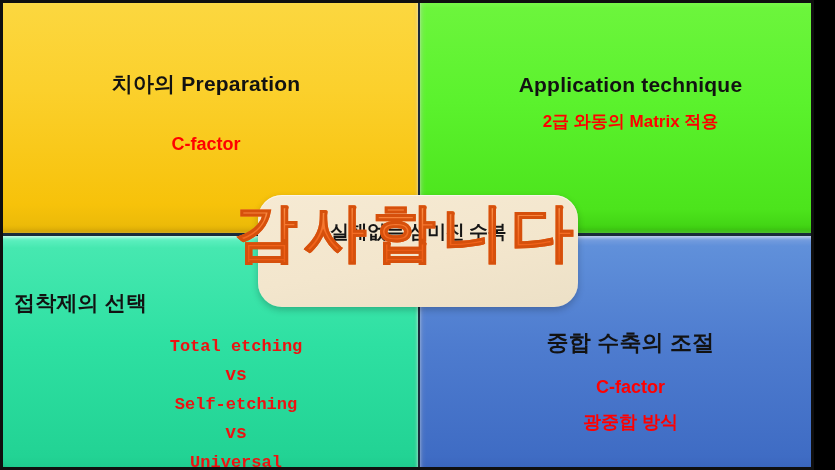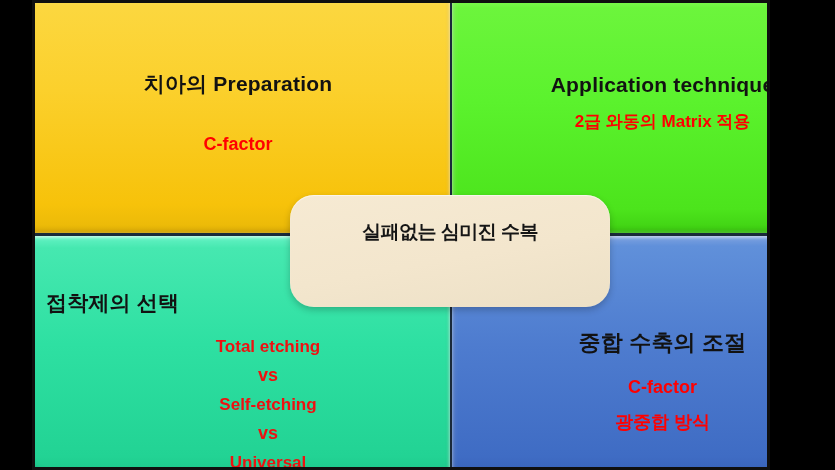--- a/index.html
+++ b/index.html
@@ -2,26 +2,25 @@
 <html><head>
 <meta charset="utf-8">
 <style>
   html, body {
     margin: 0;
     padding: 0;
     background: #000;
   }
   #slide {
     position: relative;
-    width: 738px;
+    width: 814px;
     height: 470px;
     overflow: hidden;
     background: #1a2a3a;
     font-family: "Liberation Sans", "DejaVu Sans", sans-serif;
-    margin-left: 32px;
   }
 
   
   .quad {
     position: absolute;
     overflow: hidden;
   }
   .quad .inner {
     position: absolute;
     inset: 0;
@@ -110,21 +109,21 @@
   }
 
   #tl-head { position:absolute; left:0; right:0; top:76px;  text-align:center; font-size:21px; }
   #tl-sub  { position:absolute; left:0; right:0; top:140px; text-align:center; font-size:18px; }
 
   #tr-head { position:absolute; left:0; right:0; top:79px;  text-align:center; font-size:21px; }
   #tr-sub  { position:absolute; left:0; right:0; top:116px; text-align:center; font-size:17px; }
 
   #bl-head { position:absolute; left:20px; top:53px; text-align:left; font-size:21px; }
   #bl-list { position:absolute; left:60px; right:0; top:96px; text-align:center; }
-  #bl-list .li { font-size:17px; font-weight:bold; color:#ee1111; line-height:29px; white-space:nowrap; }
+  #bl-list .li { font-size:17px; font-weight:bold; color:#ee1111; line-height:29px; white-space:nowrap;font-family:Liberation Mono, monospace; }
   #bl-list .li.small { font-size:18px; }
 
   #br-head { position:absolute; left:0; right:0; top:92px;  text-align:center; font-size:22px; }
   #br-s1   { position:absolute; left:0; right:0; top:141px; text-align:center; font-size:18px; }
   #br-s2   { position:absolute; left:0; right:0; top:174px; text-align:center; font-size:18px; }
 
   
   #callout {
     position: absolute;
     left: 258px;
@@ -222,15 +221,18 @@
       <div class="head" id="br-head">중합 수축의 조절</div>
       <div class="sub" id="br-s1">C-factor</div>
       <div class="sub" id="br-s2">광중합 방식</div>
     </div>
   </div>
 
   <div id="callout"></div>
 
   <div id="callout-sub">실패없는 심미진 수복</div>
 
+  <div id="thanks">
+    <span class="g">감사합니다</span>
+  </div>
 
   <div id="frame"></div>
 </div>
 
 </body></html>

